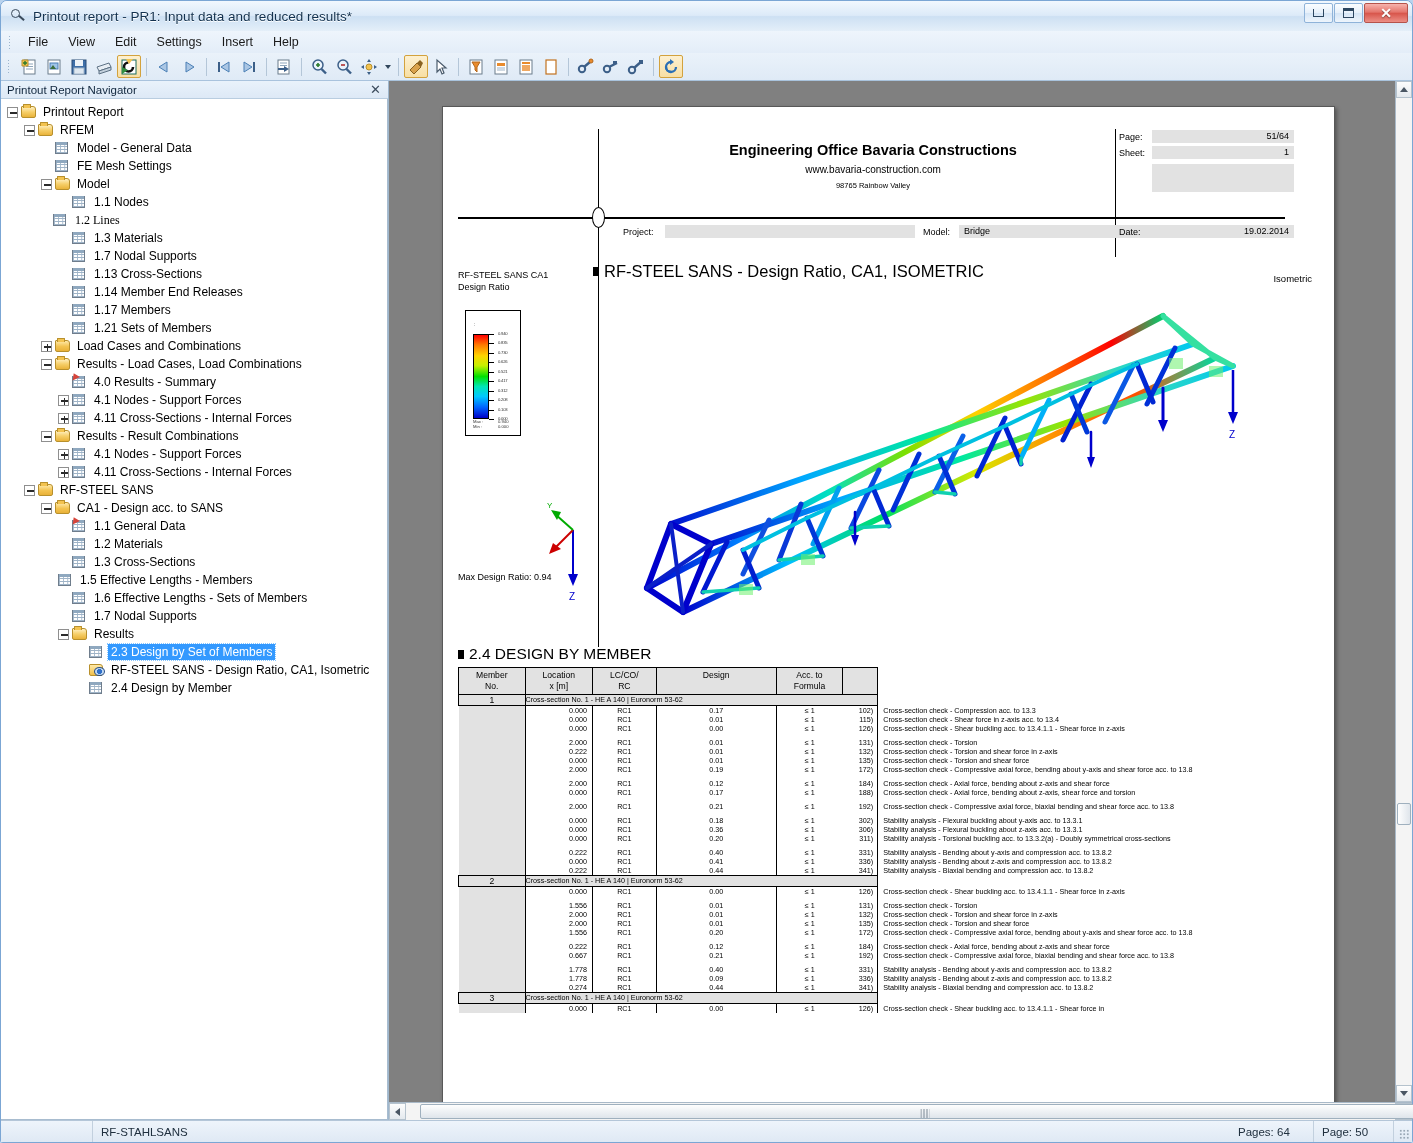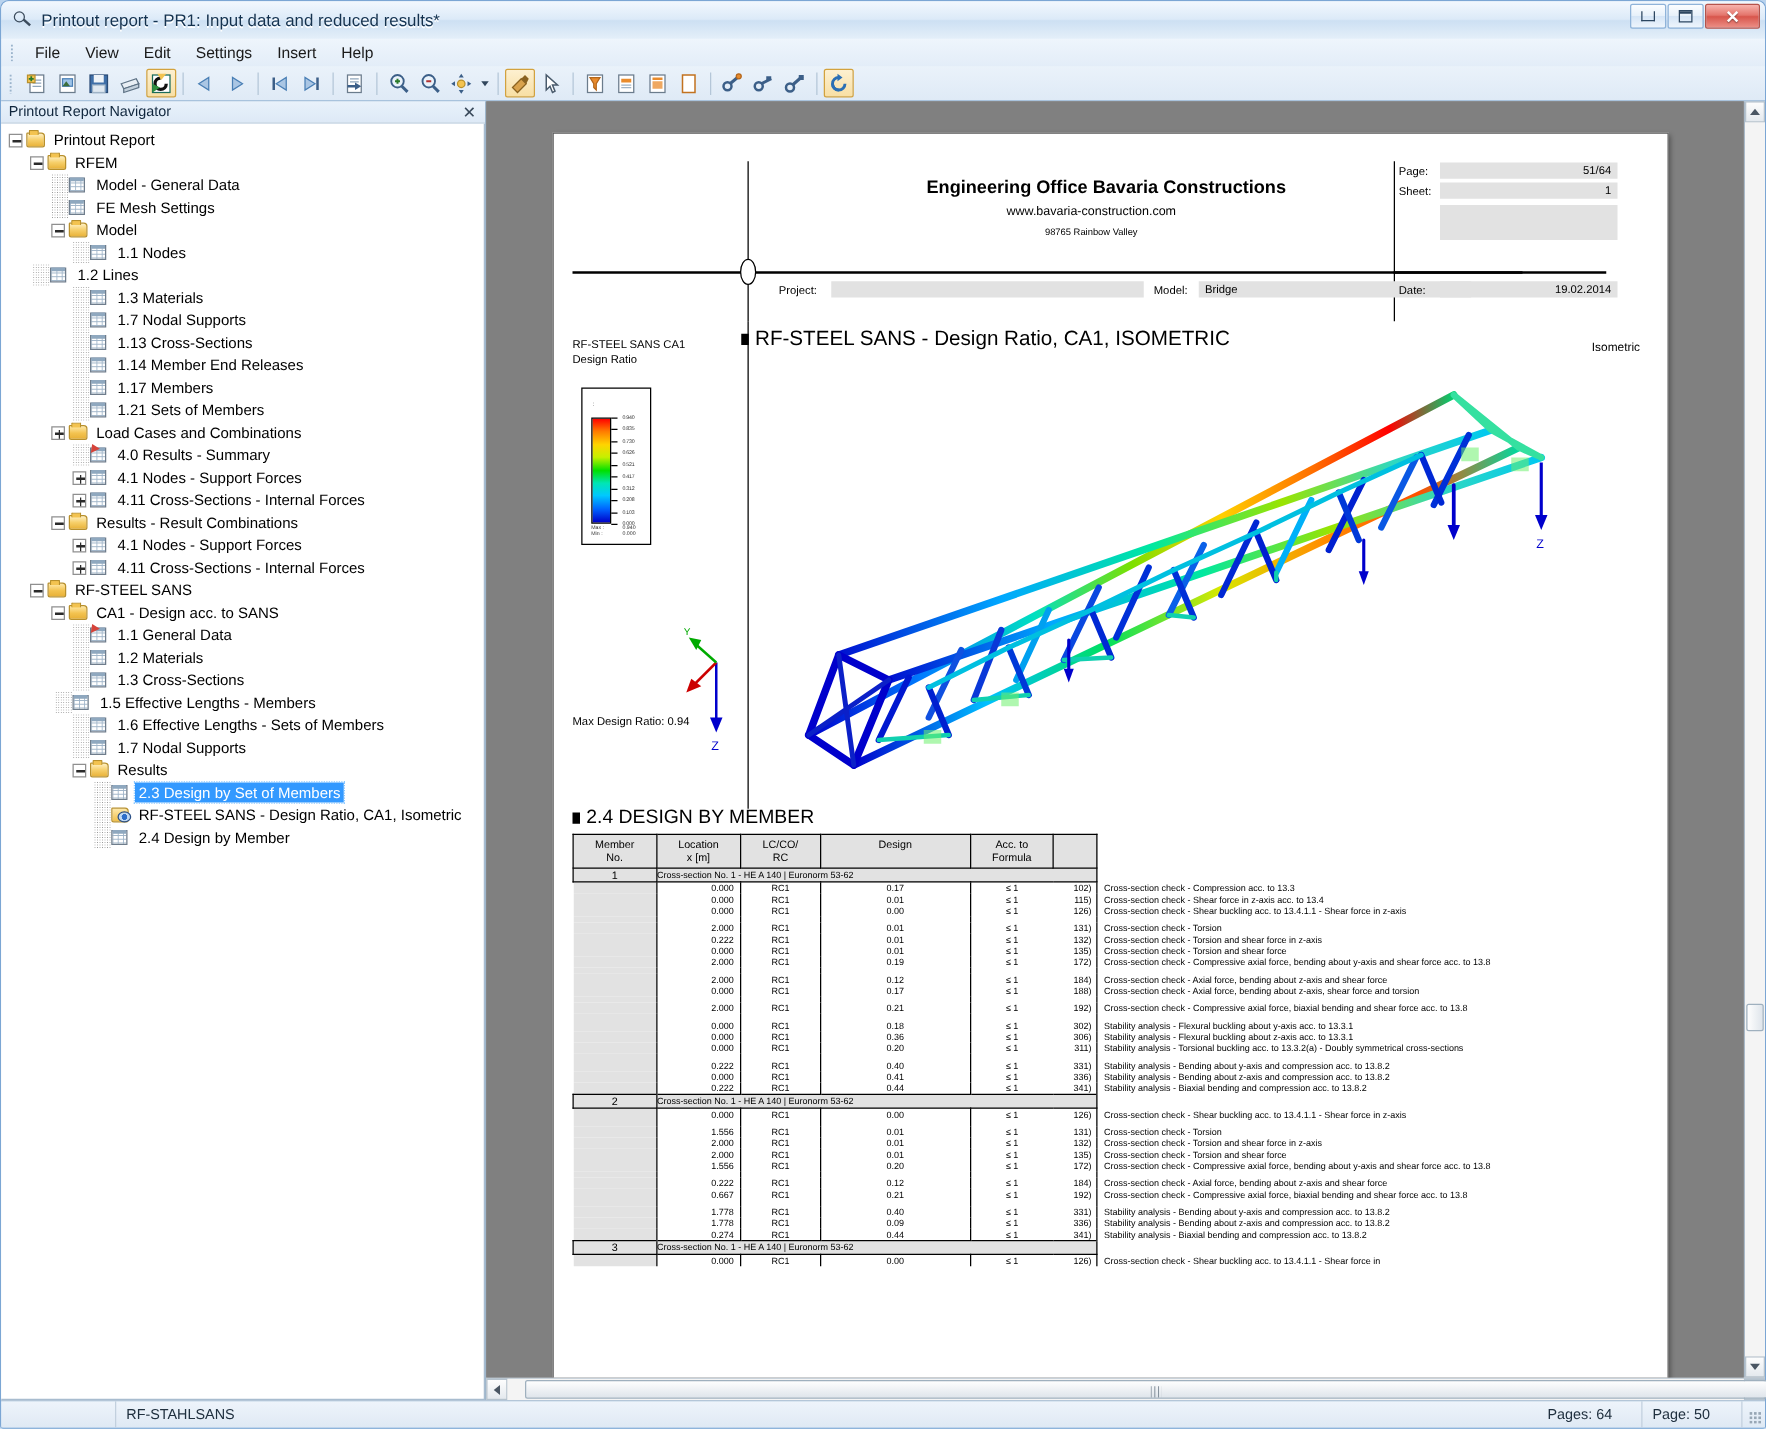--- a/index.html
+++ b/index.html
@@ -159,21 +159,21 @@
     box-shadow:2px 2px 4px rgba(0,0,0,.35);
     overflow:hidden;
   }
   
   .ph { position:absolute; left:0; top:0; right:0; }
   .ph-vline { position:absolute; left:155px; top:22px; width:1px; height:90px; background:#000; }
   .ph-vline2 { position:absolute; left:155px; top:110px; width:1px; height:40px; background:#000; }
   .ph-hline { position:absolute; left:15px; top:110px; width:760px; height:1.6px; background:#000; }
   .ph-circle { position:absolute; left:149px; top:100px; width:13px; height:21px;
                border:1.6px solid #000; border-radius:50%; background:#fff; }
-  .ph-company { position:absolute; left:192px; top:35px; width:500px; text-align:center;
+  .ph-company { position:absolute; left:180px; top:35px; width:500px; text-align:center;
                 font-size:14.5px; font-weight:bold; font-family:"Liberation Sans", sans-serif; }
   .ph-www { position:absolute; left:180px; top:57px; width:500px; text-align:center; font-size:10px; }
   .ph-addr { position:absolute; left:180px; top:74px; width:500px; text-align:center; font-size:7.5px; }
   .ph-right { position:absolute; left:676px; top:22px; width:175px; }
   .ph-vline3 { position:absolute; left:672px; top:22px; width:1px; height:90px; background:#000; }
   .ph-vline4 { position:absolute; left:672px; top:110px; width:1px; height:40px; background:#000; }
   .ph-hline2 { position:absolute; left:672px; top:110px; width:170px; height:1.6px; background:#000; }
   .fld-row { display:flex; align-items:center; height:15px; font-size:9px; margin-bottom:1px; }
   .fld-lab { width:33px; flex:0 0 33px; }
   .fld-val { flex:1 1 auto; background:#e2e2e2; height:13px; line-height:13px;
@@ -510,21 +510,21 @@
             </div>
             <span class="lbl">Model</span>
           </div>
           <div class="tnode" style="padding-left: 57px;">
             <div class="dots"></div>
             <div class="ico">
               <div class="ico-table"></div>
             </div>
             <span class="lbl">1.1 Nodes</span>
           </div>
-          <div class="tnode" style="padding-left: 25px;">
+          <div class="tnode" style="padding-left: 38px; font-family: Liberation Serif, serif;">
             <div class="dots"></div>
             <div class="ico">
               <div class="ico-table"></div>
             </div>
             <span class="lbl">1.2 Lines</span>
           </div>
           <div class="tnode" style="padding-left: 57px;">
             <div class="dots"></div>
             <div class="ico">
               <div class="ico-table"></div>
@@ -565,20 +565,27 @@
               <div class="ico-table"></div>
             </div>
             <span class="lbl">1.21 Sets of Members</span>
           </div>
           <div class="tnode" style="padding-left: 40px;">
             <div class="toggler plus"></div>
             <div class="ico">
               <div class="ico-folder"></div>
             </div>
             <span class="lbl">Load Cases and Combinations</span>
+          </div>
+          <div class="tnode" style="padding-left: 40px;">
+            <div class="toggler"></div>
+            <div class="ico">
+              <div class="ico-folder open"></div>
+            </div>
+            <span class="lbl">Results - Load Cases, Load Combinations</span>
           </div>
           <div class="tnode" style="padding-left: 57px;">
             <div class="dots"></div>
             <div class="ico">
               <div class="ico-table ico-pin"></div>
             </div>
             <span class="lbl">4.0 Results - Summary</span>
           </div>
           <div class="tnode" style="padding-left: 57px;">
             <div class="toggler plus"></div>

